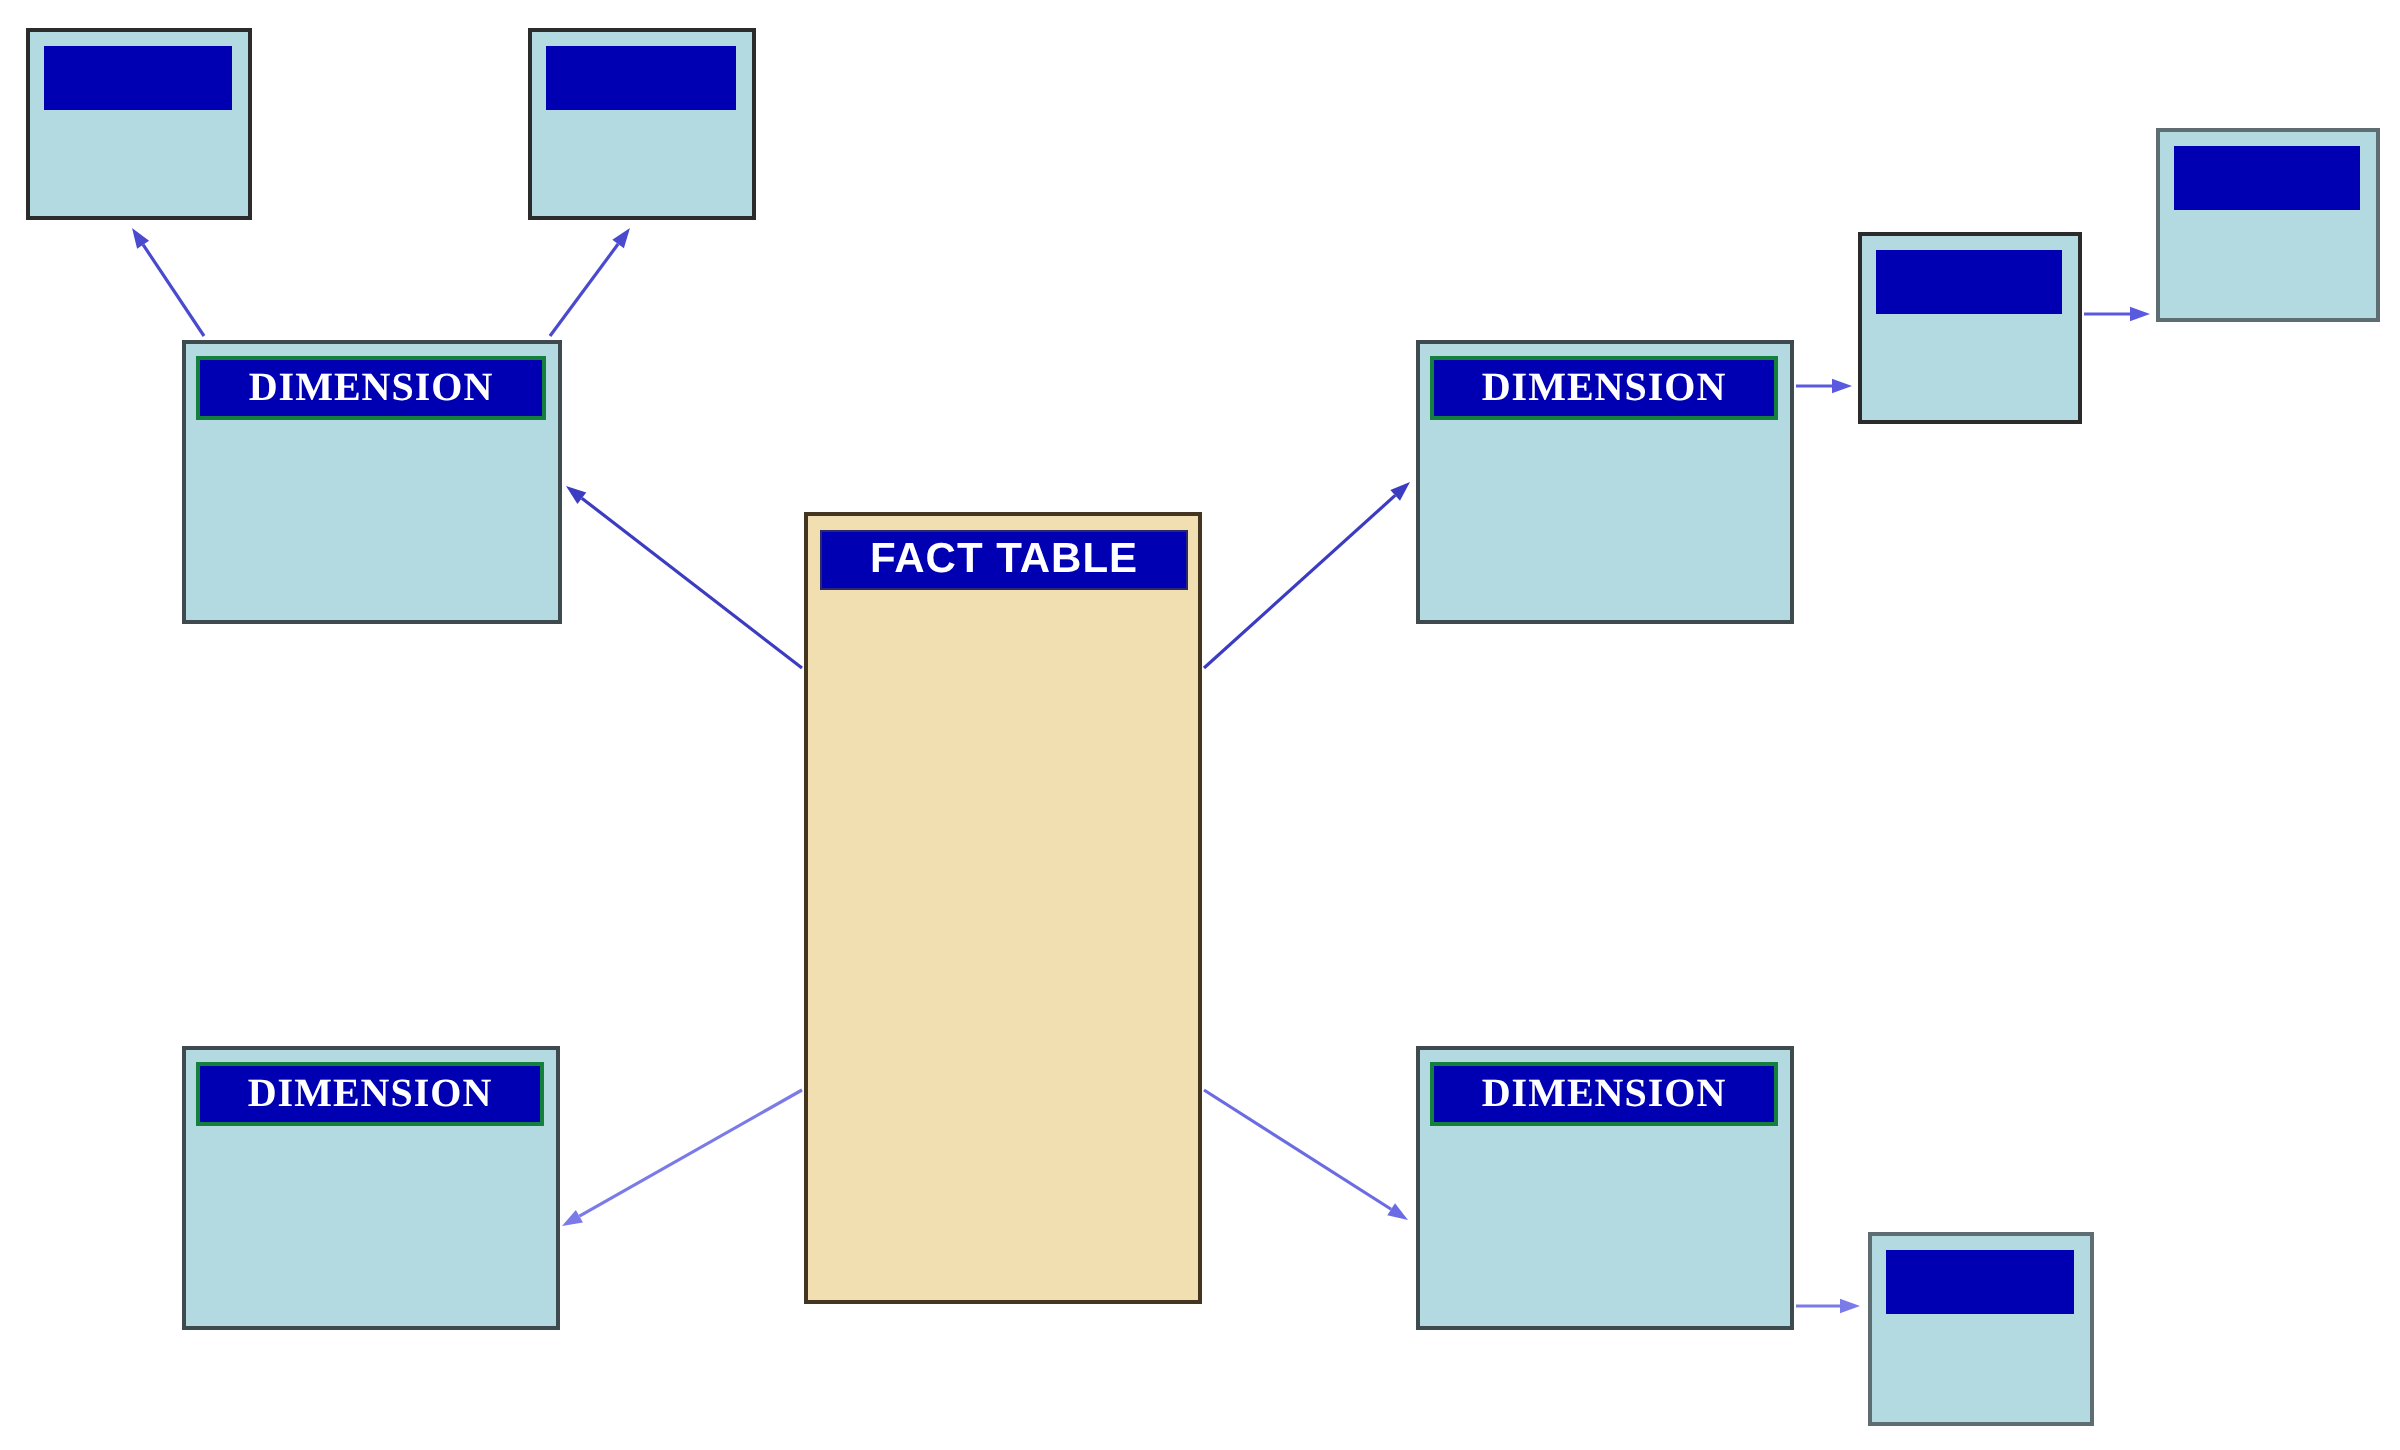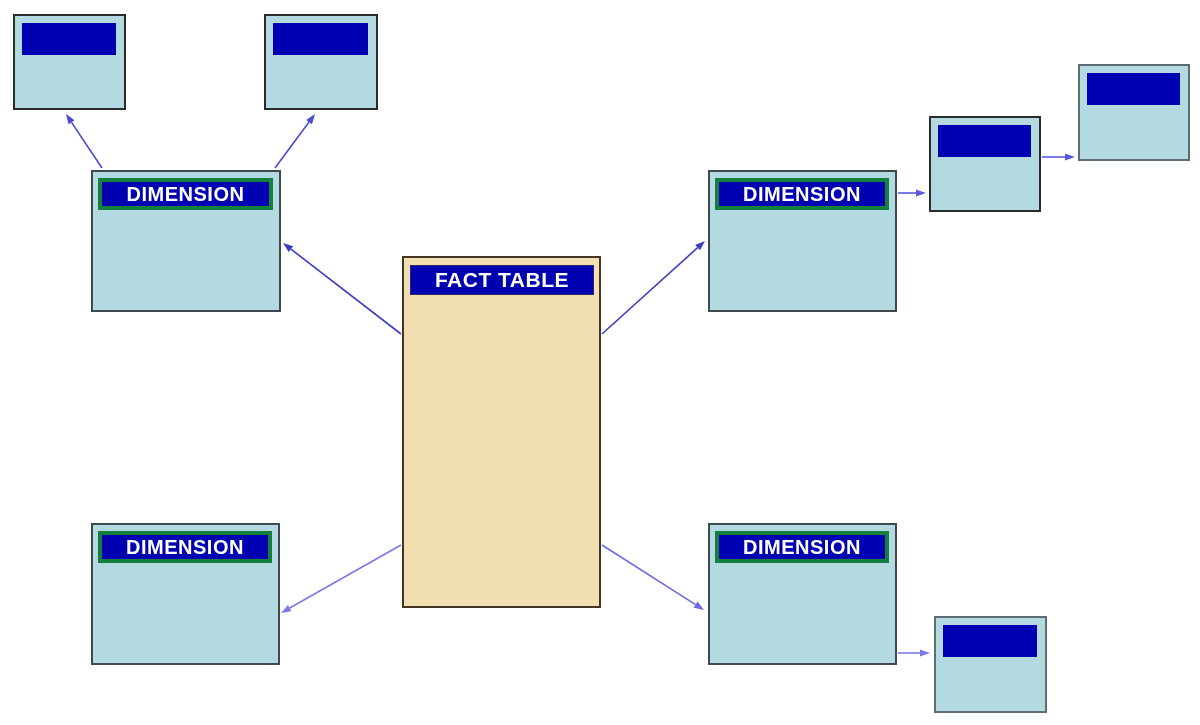--- a/index.html
+++ b/index.html
@@ -43,21 +43,22 @@
   .dim {
     background: var(--dimension-body, #b3d9e1);
     border: 2px solid var(--border-dim, #3f4a4f);
   }
   .dim .hdr {
     left: 5px;
     right: 6px;
     top: 6px;
     height: 32px;
     font-size: 20px;
-    border: 4px solid #15803d;
+    border: 2px solid #15803d;
+    font-family: Liberation Serif, serif;
   }
   
   .fact {
     background: var(--fact-body, #f1dfb1);
     border: 2px solid var(--border-fact, #433520);
   }
   .fact .hdr {
     left: 6px;
     right: 5px;
     top: 7px;
@@ -131,21 +132,21 @@
       <span>DIMENSION</span>
     </div>
   </div>
 
   <div class="box dim" style="left:708px; top:523px; width:189px; height:142px;">
     <div class="hdr">
       <span>DIMENSION</span>
     </div>
   </div>
 
-  <div class="box fact" style="left:402px; top:256px; width:199px; height:352px;">
+  <div class="box fact" style="left:402px; top:256px; width:199px; height:396px;">
     <div class="hdr">
       <span>FACT TABLE</span>
     </div>
   </div>
 
   <div class="box sub" style="left:929px; top:116px; width:112px; height:96px;">
     <div class="hdr"></div>
   </div>
 
   <div class="box sub gray-border" style="left:1078px; top:64px; width:112px; height:97px;">

